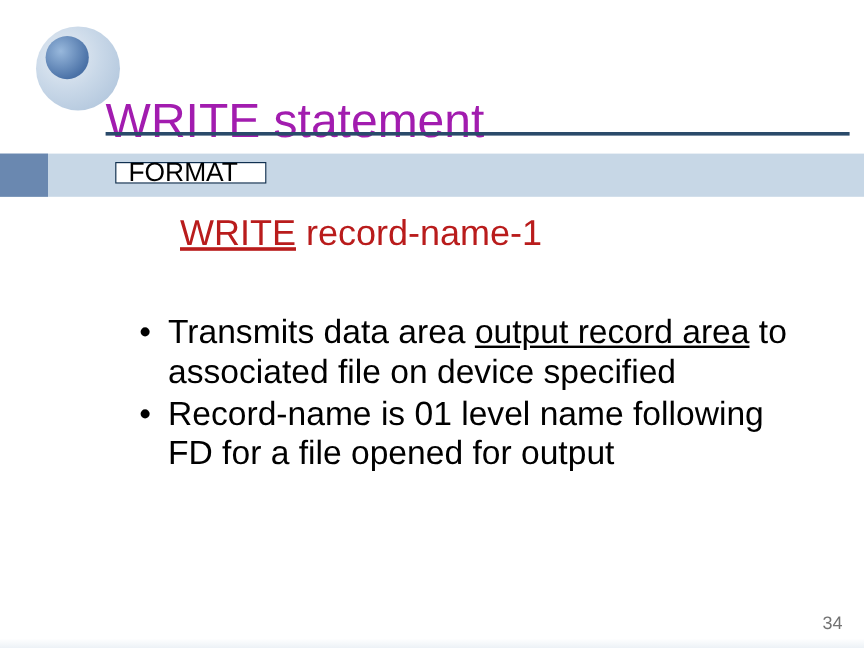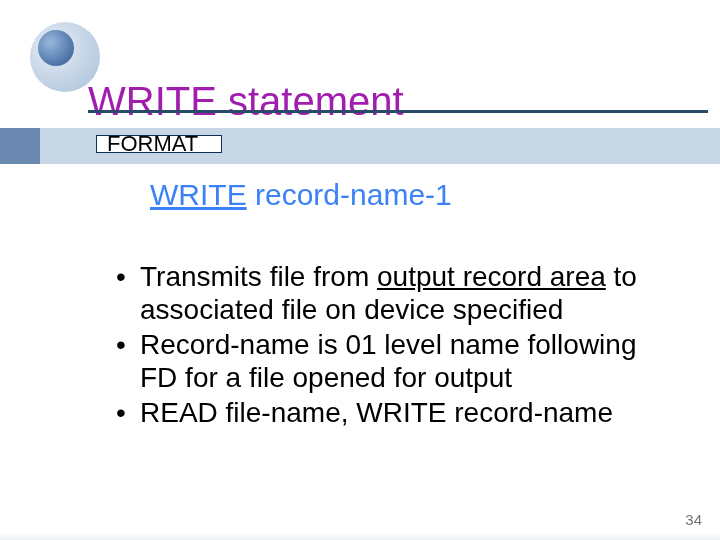--- a/index.html
+++ b/index.html
@@ -82,21 +82,21 @@
     align-items: center;
     padding-left: 10px;
     font-size: 22px;
     color: #000;
   }
   .syntax {
     position: absolute;
     top: 178px;
     left: 150px;
     font-size: 30px;
-    color: #3b82f6;
+    color: #b91c1c;
   }
   .syntax .kw { text-decoration: underline; }
   .bullets {
     position: absolute;
     top: 260px;
     left: 116px;
     right: 40px;
     font-size: 28px;
     color: #000;
     line-height: 1.18;
@@ -147,25 +147,22 @@
   <div class="format-box">
     <span>FORMAT</span>
   </div>
 
   <div class="syntax">
     <span class="kw">WRITE</span><span> record-name-1</span>
   </div>
 
   <ul class="bullets">
     <li>
-      <span>Transmits file from </span><span class="u">output record area</span><span> to associated file on device specified</span>
+      <span>Transmits data area </span><span class="u">output record area</span><span> to associated file on device specified</span>
     </li>
     <li>
       <span>Record-name is 01 level name following FD for a file opened for output</span><span class="u"></span><span></span>
-    </li>
-    <li>
-      <span>READ file-name, WRITE record-name</span><span class="u"></span><span></span>
     </li>
   </ul>
 
   <div class="pagenum">34</div>
   <div class="grad-bottom"></div>
 </div>
 
 </body></html>

